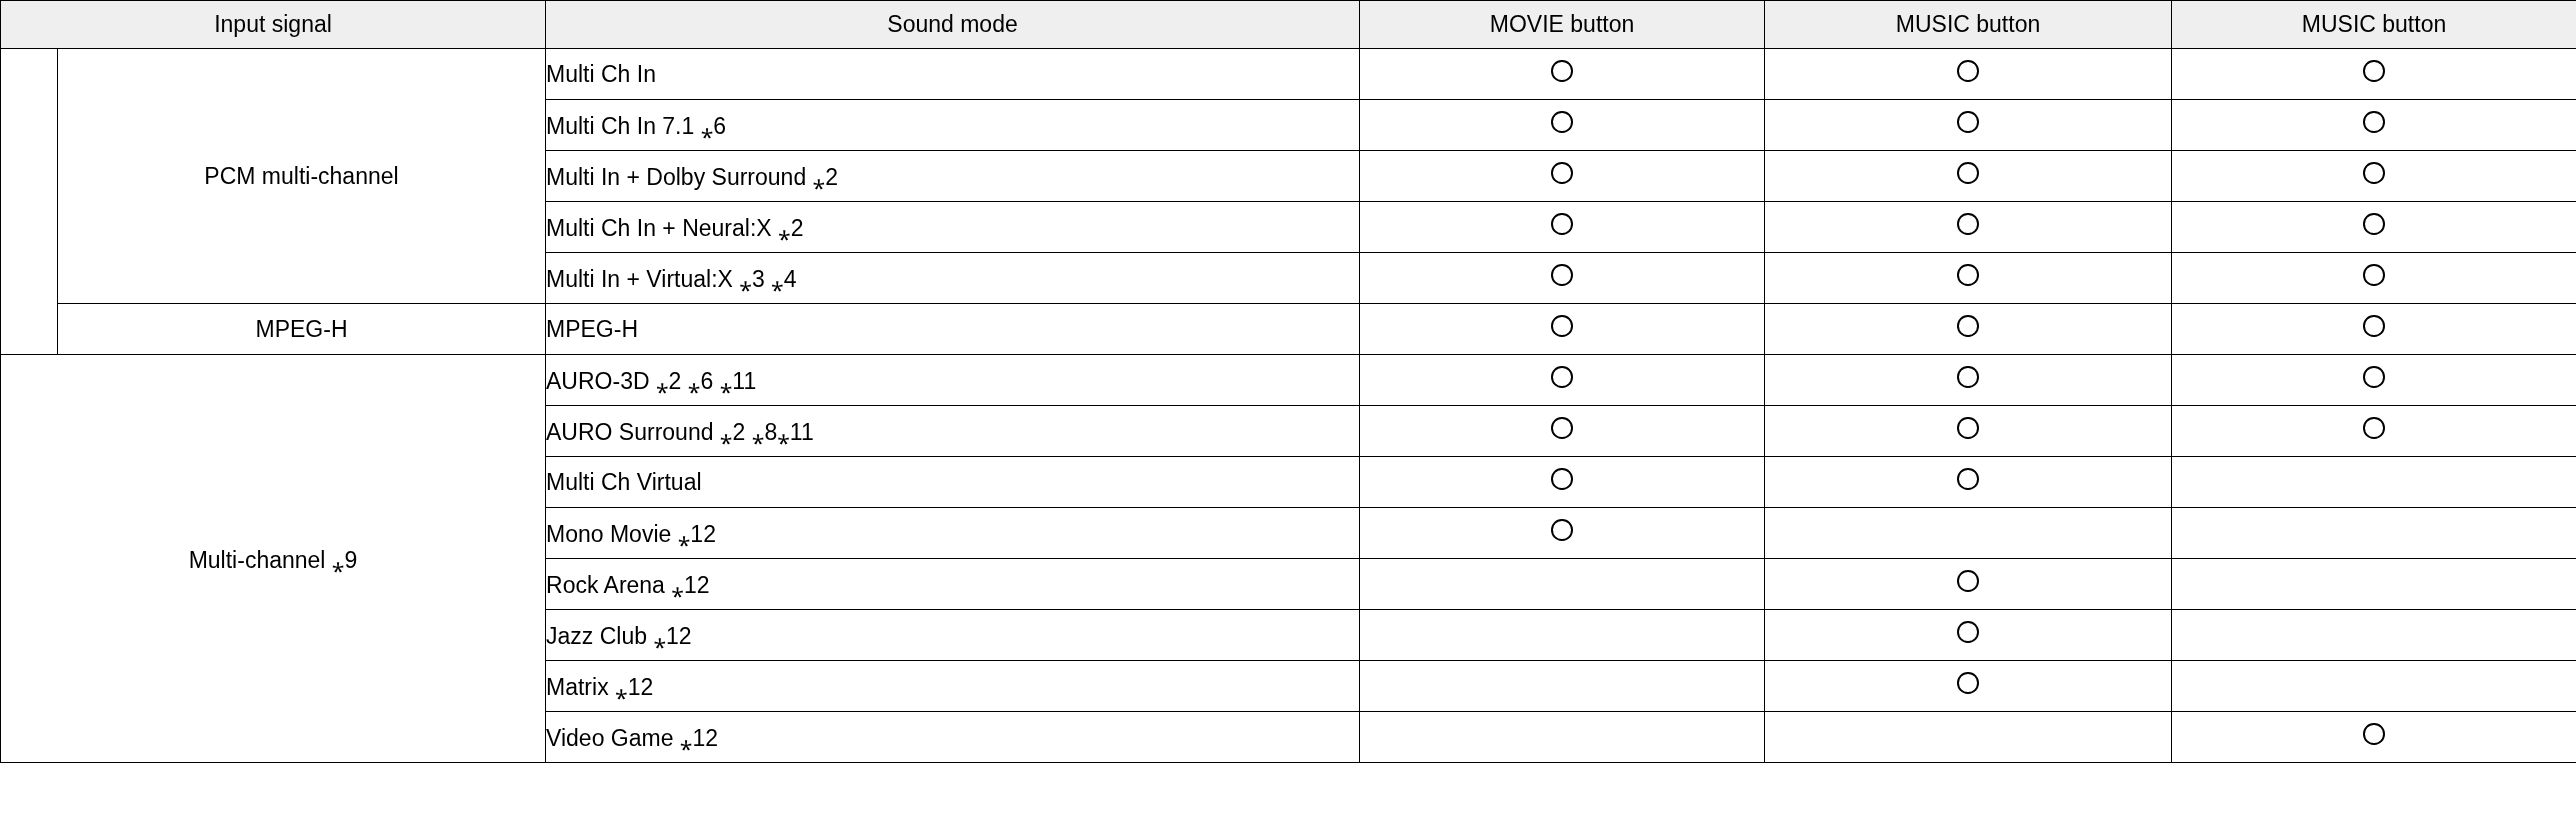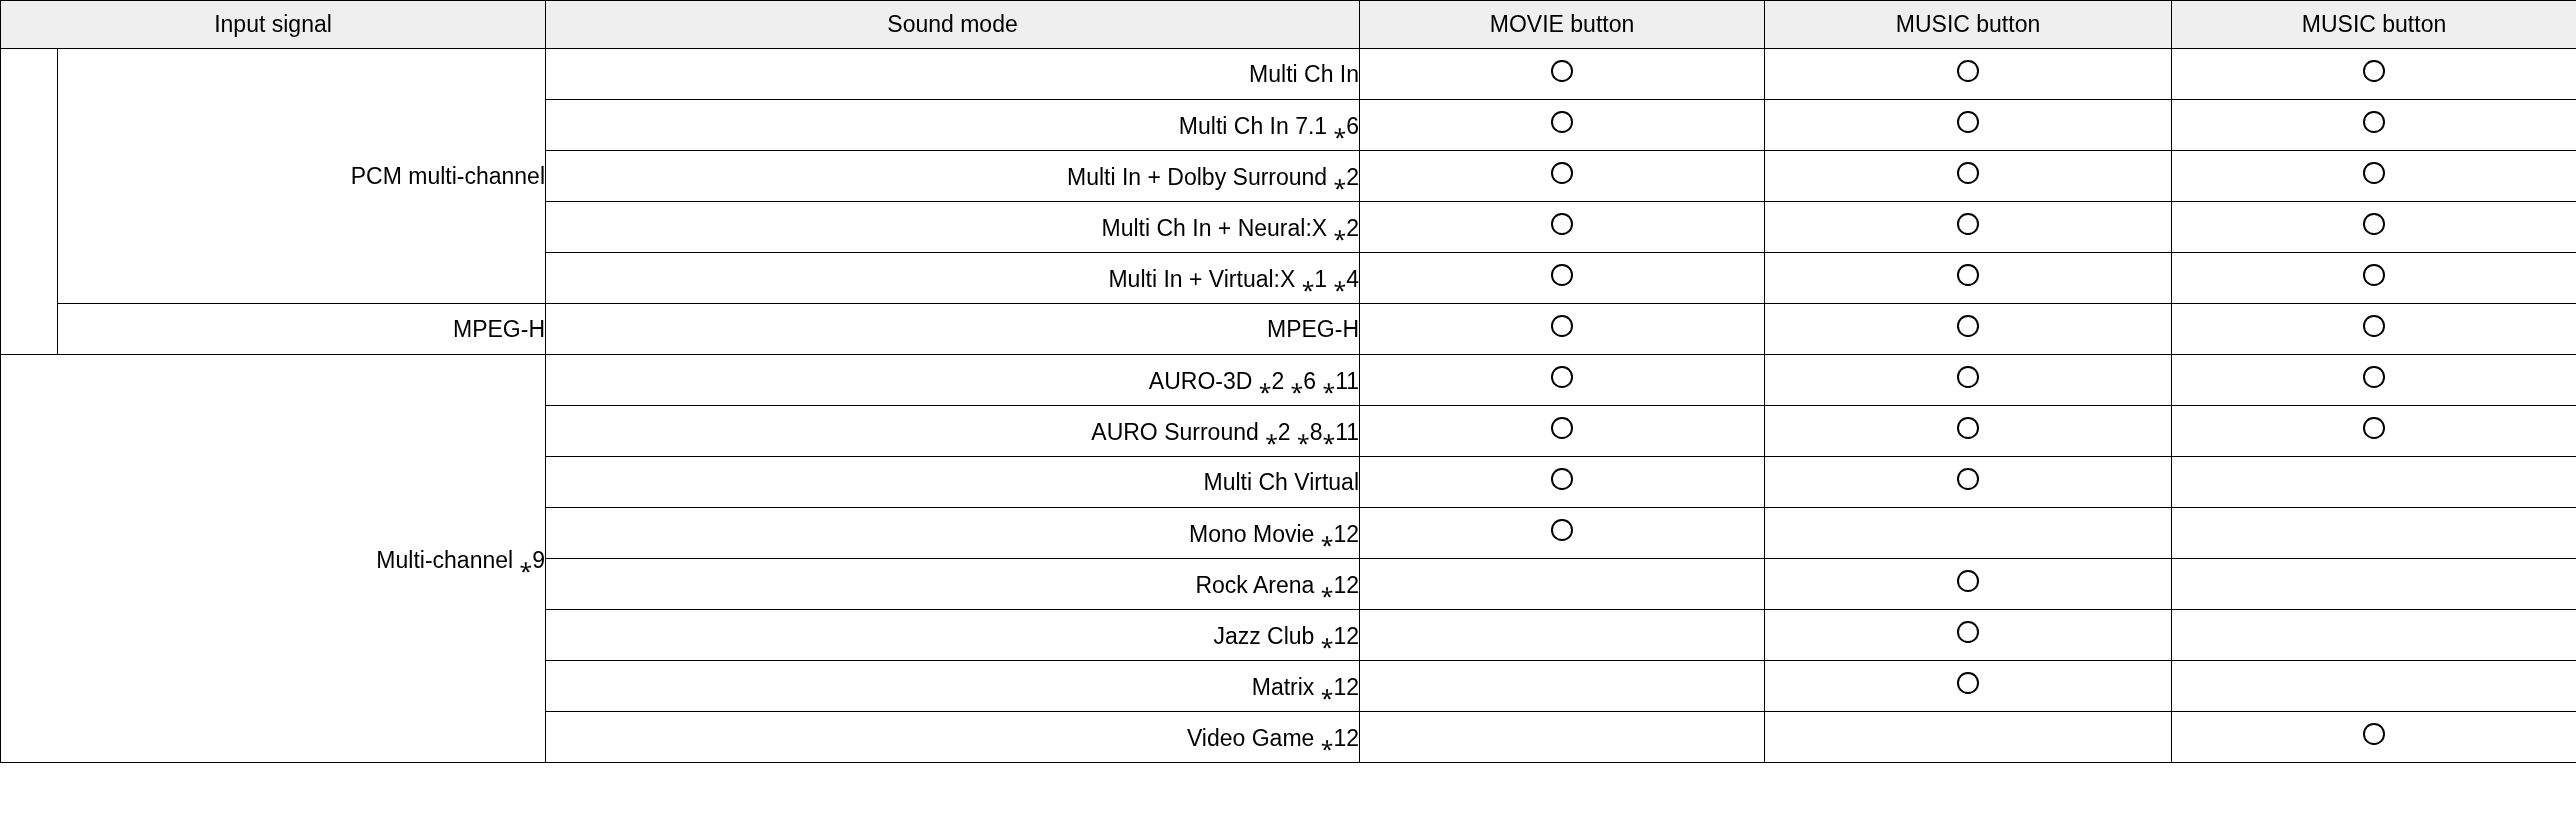--- a/index.html
+++ b/index.html
@@ -45,29 +45,29 @@
     background: #efefef;
     font-weight: bold;
     text-align: center;
     height: 47px;
     font-size: 24px;
   }
   thead th.hdr-input {
     
   }
   td.group-cell {
-    text-align: right;
+    text-align: center;
     padding-left: 17px;
     font-size: 23px;
   }
   td.group-cell.tall {
     vertical-align: middle;
   }
   td.mode-cell {
-    text-align: right;
+    text-align: left;
     padding-left: 12.2px;
     height: 50px;
     font-size: 23px;
     margin-top: 38px;
   }
   td.mark-cell {
     text-align: center;
     height: 50px;
   }
   .circle {
@@ -127,21 +127,21 @@
           <td class="mark-cell"><span class="circle"></span></td>
           <td class="mark-cell"><span class="circle"></span></td>
         </tr>
         <tr>
           <td class="mode-cell">Multi Ch In + Neural:X ⁎2</td>
           <td class="mark-cell"><span class="circle"></span></td>
           <td class="mark-cell"><span class="circle"></span></td>
           <td class="mark-cell"><span class="circle"></span></td>
         </tr>
         <tr>
-          <td class="mode-cell">Multi In + Virtual:X ⁎1 ⁎4</td>
+          <td class="mode-cell">Multi In + Virtual:X ⁎3 ⁎4</td>
           <td class="mark-cell"><span class="circle"></span></td>
           <td class="mark-cell"><span class="circle"></span></td>
           <td class="mark-cell"><span class="circle"></span></td>
         </tr>
         <tr>
           <td class="group-cell" rowspan="1">MPEG-H</td>
           <td class="mode-cell">MPEG-H</td>
           <td class="mark-cell"><span class="circle"></span></td>
           <td class="mark-cell"><span class="circle"></span></td>
           <td class="mark-cell"><span class="circle"></span></td>

